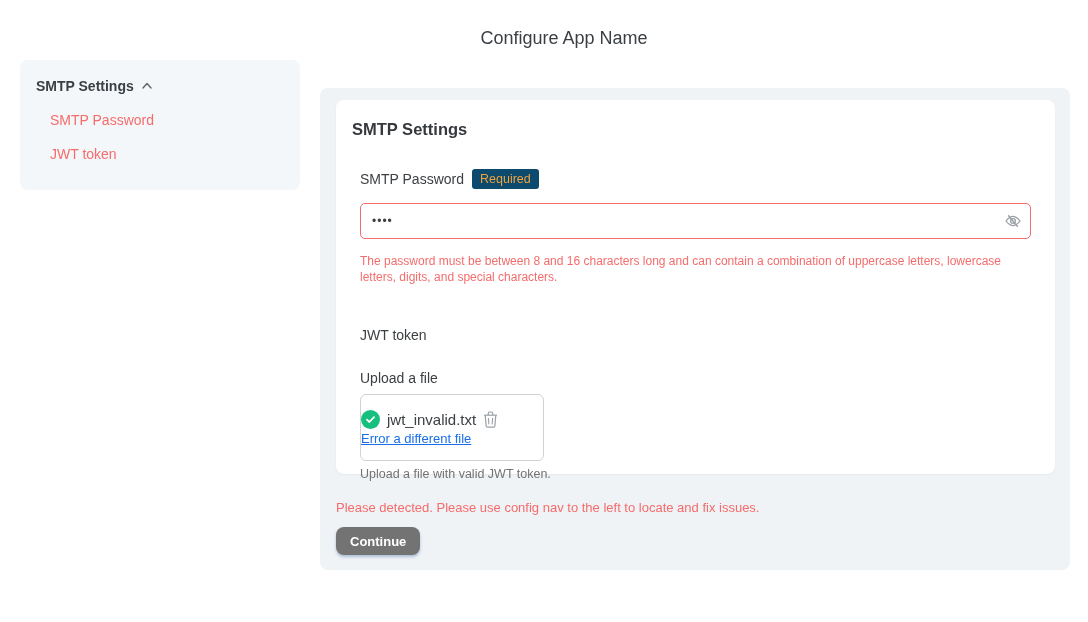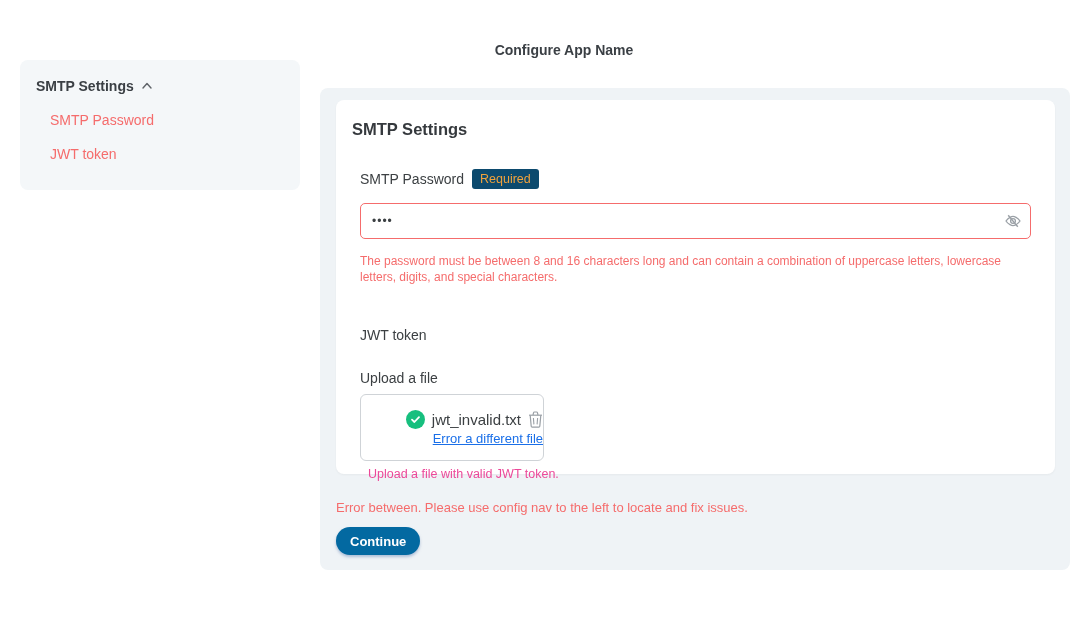--- a/index.html
+++ b/index.html
@@ -1,21 +1,21 @@
 <!DOCTYPE html>
 <html><head>
 <meta charset="utf-8">
 <style>
   * { margin: 0; padding: 0; box-sizing: border-box; }
   html, body { width: 1088px; height: 622px; background: #ffffff;
     font-family: "Liberation Sans", sans-serif; color: #3c4043; overflow: hidden; }
 
   .page-title {
-    position: absolute; left: 40px; top: 42px; width: 1048px;
-    text-align: center; font-size: 14px; font-weight: bold; color: #3a3f44;
+    position: absolute; left: 40px; top: 28px; width: 1048px;
+    text-align: center; font-size: 18px; font-weight: normal; color: #3a3f44;
   }
 
   
   .sidebar {
     position: absolute; left: 20px; top: 60px; width: 280px; height: 130px;
     background: #f4f7f9; border-radius: 8px; padding: 18px 16px;
   }
   .sidebar-header {
     display: flex; align-items: center; gap: 6px; cursor: pointer;
     font-size: 14px; font-weight: bold; color: #3a3f44;
@@ -60,37 +60,37 @@
   .field-error {
     margin-top: 14px; width: 671px; font-size: 12px; line-height: 16px; color: #f56c6c;
   }
 
   .jwt-label { margin-top: 42px; font-size: 14px; color: #3c4043; }
   .upload-label { margin-top: 27px; font-size: 14px; color: #3c4043; }
 
   .upload-box {
     margin-top: 8px; width: 184px; height: 67px;
     border: 1px solid #cfd3d7; border-radius: 6px; background: #fff;
-    display: flex; flex-direction: column; align-items: flex-end; justify-content: center;
+    display: flex; flex-direction: column; align-items: flex-start; justify-content: center;
     gap: 2px;
   }
   .upload-row { display: flex; align-items: center; gap: 7px; }
   .check-circle {
     width: 19px; height: 19px; border-radius: 50%; background: #17bf7e;
     display: flex; align-items: center; justify-content: center;
   }
   .file-name { font-size: 15px; color: #3c4043; }
   .trash-btn { background: none; border: none; cursor: pointer; padding: 0; height: 17px; }
   .change-file-link { font-size: 13px; color: #1a6fe8; text-decoration: underline; cursor: pointer; }
-  .upload-error { margin-top: 6px; font-size: 12.5px; color: #ec4899; margin-left: 8px; }
+  .upload-error { margin-top: 6px; font-size: 12.5px; color: #737373; }
 
   .footer-error { margin-top: 26px; font-size: 13px; color: #f56c6c; }
   .continue-btn {
     margin-top: 12px; min-width: 79px; height: 28px; padding: 0 14px;
-    background: #0369a1; border: none; border-radius: 14px;
+    background: #737373; border: none; border-radius: 8px;
     color: #ffffff; font-size: 13px; font-weight: bold;
     font-family: "Liberation Sans", sans-serif;
     box-shadow: 0 2px 3px rgba(116,145,190,0.55); cursor: not-allowed;
   }
 </style>
 </head>
 <body>
 
 <div class="page-title">Configure App Name</div>
 
@@ -155,15 +155,15 @@
             </span>
           </button>
         </div>
         <a class="change-file-link">Error a different file</a>
       </div>
 
       <div class="upload-error">Upload a file with valid JWT token.</div>
     </div>
   </div>
 
-  <div class="footer-error">Error between. Please use config nav to the left to locate and fix issues.</div>
+  <div class="footer-error">Please detected. Please use config nav to the left to locate and fix issues.</div>
   <button class="continue-btn" disabled="">Continue</button>
 </div>
 
 </body></html>

